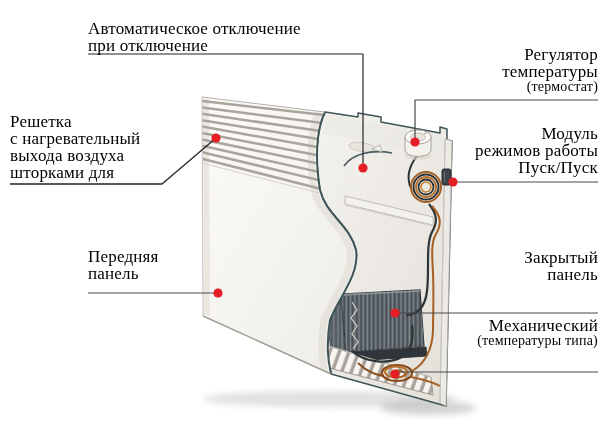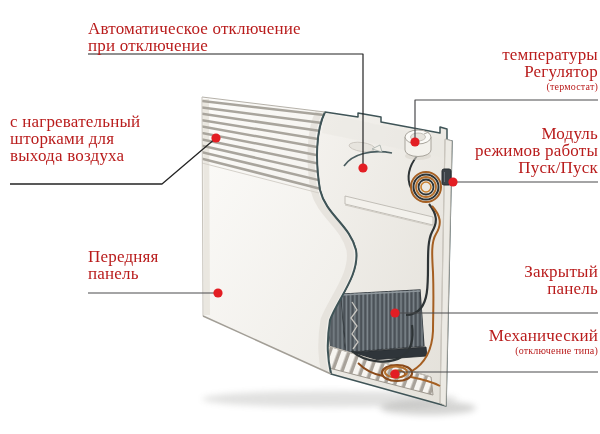--- a/index.html
+++ b/index.html
@@ -1,24 +1,24 @@
 <!DOCTYPE html>
 <html><head>
 <meta charset="utf-8">
 <style>
   html,body{margin:0;padding:0;background:#ffffff;}
   .stage{
     position:relative;width:600px;height:434px;overflow:hidden;background:#ffffff;
-    font-family:"Liberation Serif","DejaVu Serif",serif;color:#b91c1c;
+    font-family:"Liberation Serif","DejaVu Serif",serif;color:#000000;
   }
   svg.art{position:absolute;left:0;top:0;}
   .lbl{position:absolute;font-size:17px;line-height:17px;letter-spacing:.2px;white-space:nowrap;}
   .lbl span{display:block;}
   .lbl.r{text-align:right;}
-  .note{font-size:10px;line-height:14px;display:block;}
+  .note{font-size:14px;line-height:14px;display:block;}
 </style>
 </head>
 <body>
 
 <div class="stage">
 
   <svg class="art" width="600" height="434" viewBox="0 0 600 434">
     <defs>
       <linearGradient id="g-back" x1="0" y1="0" x2="1" y2="1">
         <stop offset="0" stop-color="#f4f2ee"></stop>
@@ -160,45 +160,46 @@
       <circle cx="395" cy="374" r="4.6" fill="#e31e24"></circle>
     </g>
   </svg>
 
   <div class="lbl" style="left:88px;top:20px">
     <span>Автоматическое отключение</span>
     <span>при отключение</span>
   </div>
 
   <div class="lbl" style="left:10px;top:113px">
+    <span>Решетка</span>
     <span>с нагревательный</span>
+    <span>выхода воздуха</span>
     <span>шторками для</span>
-    <span>выхода воздуха</span>
   </div>
 
   <div class="lbl" style="left:88px;top:248px">
     <span>Передняя</span>
     <span>панель</span>
   </div>
 
   <div class="lbl r" style="right:2px;top:46px">
+    <span>Регулятор</span>
     <span>температуры</span>
-    <span>Регулятор</span>
     <span class="note">(термостат)</span>
   </div>
 
   <div class="lbl r" style="right:2px;top:125px">
     <span>Модуль</span>
     <span>режимов работы</span>
     <span>Пуск/Пуск</span>
   </div>
 
-  <div class="lbl r" style="right:2px;top:263px">
+  <div class="lbl r" style="right:2px;top:249px">
     <span>Закрытый</span>
     <span>панель</span>
   </div>
 
-  <div class="lbl r" style="right:2px;top:327px">
+  <div class="lbl r" style="right:2px;top:317px">
     <span>Механический</span>
-    <span class="note">(отключение типа)</span>
+    <span class="note">(температуры типа)</span>
   </div>
 
 </div>
 
 </body></html>

